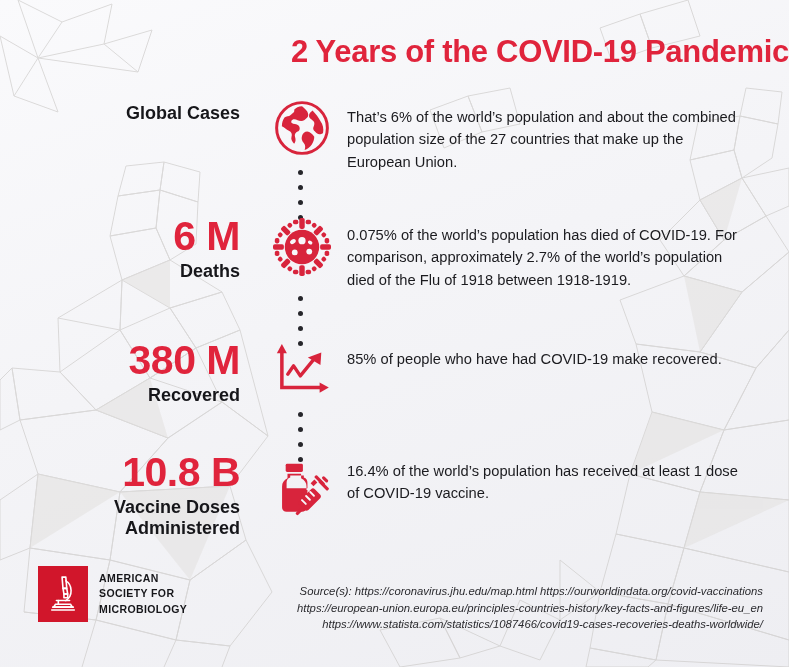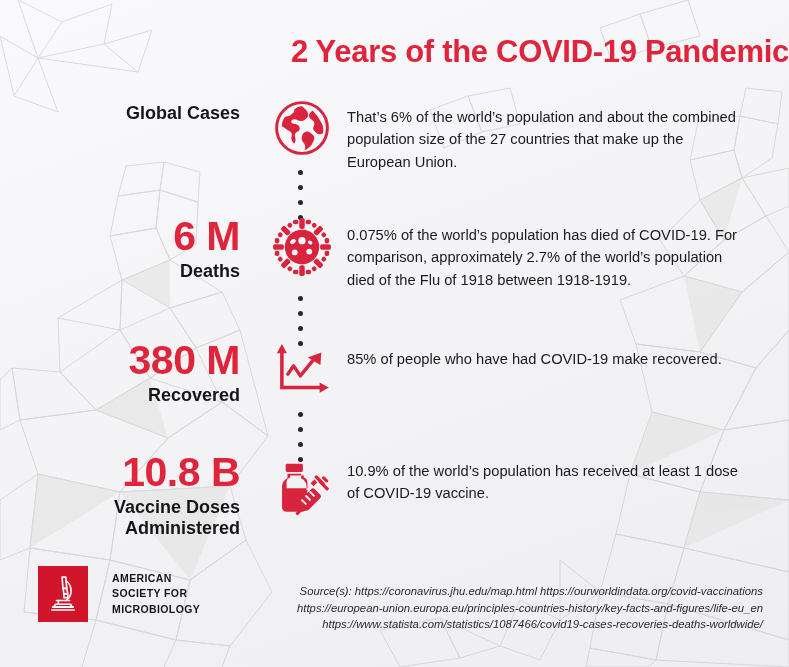--- a/index.html
+++ b/index.html
@@ -105,21 +105,21 @@
     border-radius: 50%;
     background: #26262b;
   }
 
   
   .logo {
     position: absolute;
     left: 38px; top: 566px;
     display: flex;
     align-items: center;
-    gap: 24px;
+    gap: 11px;
     justify-content: space-between;
   }
   .logo-mark {
     width: 50px; height: 56px;
     background: #d1162b;
     display: flex;
     align-items: center;
     justify-content: center;
   }
   .logo-text {
@@ -360,21 +360,21 @@
             <rect x="24" y="52" width="12" height="3.4" rx="1.4" transform="rotate(-45 30 53.7)"></rect>
           </g>
           <g stroke="#f7f7fa" stroke-width="2.1" stroke-linecap="round">
             <path d="M36.5 37.5 l4.2 4.2"></path>
             <path d="M41 33 l4.2 4.2"></path>
             <path d="M32 42 l4.2 4.2"></path>
           </g>
         </svg>
       </div>
       <div class="stat-text" style="top:8px;">
-        <span></span><b>10.9% of the world’s population</b><span> has received at least 1 dose of COVID-19 vaccine.</span>
+        <span></span><b>16.4% of the world’s population</b><span> has received at least 1 dose of COVID-19 vaccine.</span>
       </div>
     </div>
 
     <div class="logo">
       <div class="logo-mark">
         <svg width="30" height="38" viewBox="0 0 32 40" xmlns="http://www.w3.org/2000/svg">
           <g fill="none" stroke="#ffffff" stroke-width="1.7" stroke-linecap="round" stroke-linejoin="round">
             <path d="M15 2 L19 2 L20 14 L16 14 Z"></path>
             <path d="M16 14 L20 14 L21 20 L17 20 Z"></path>
             <path d="M17 20 L21 20 L21 24 L17 24 Z"></path>

